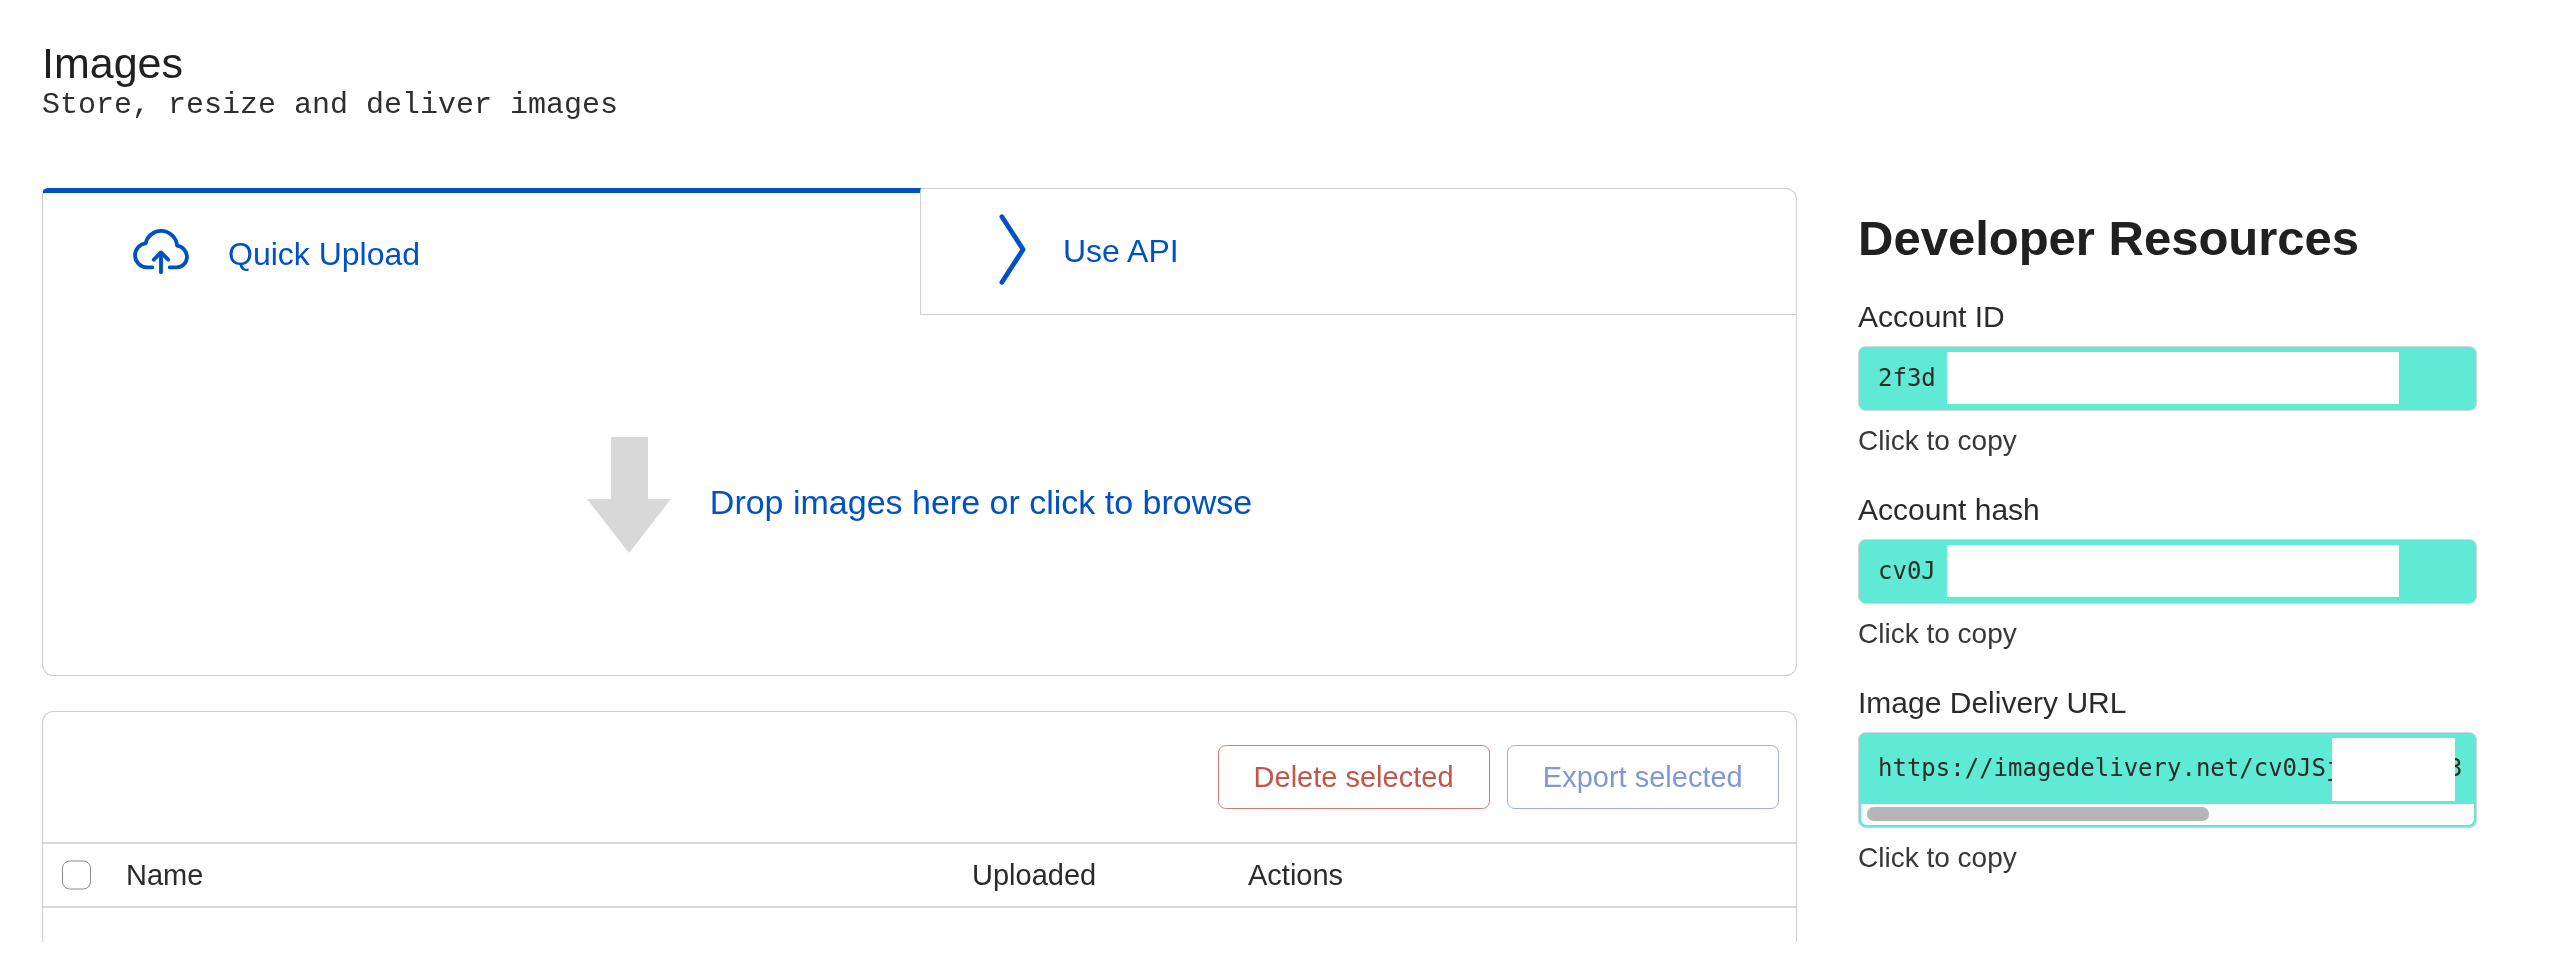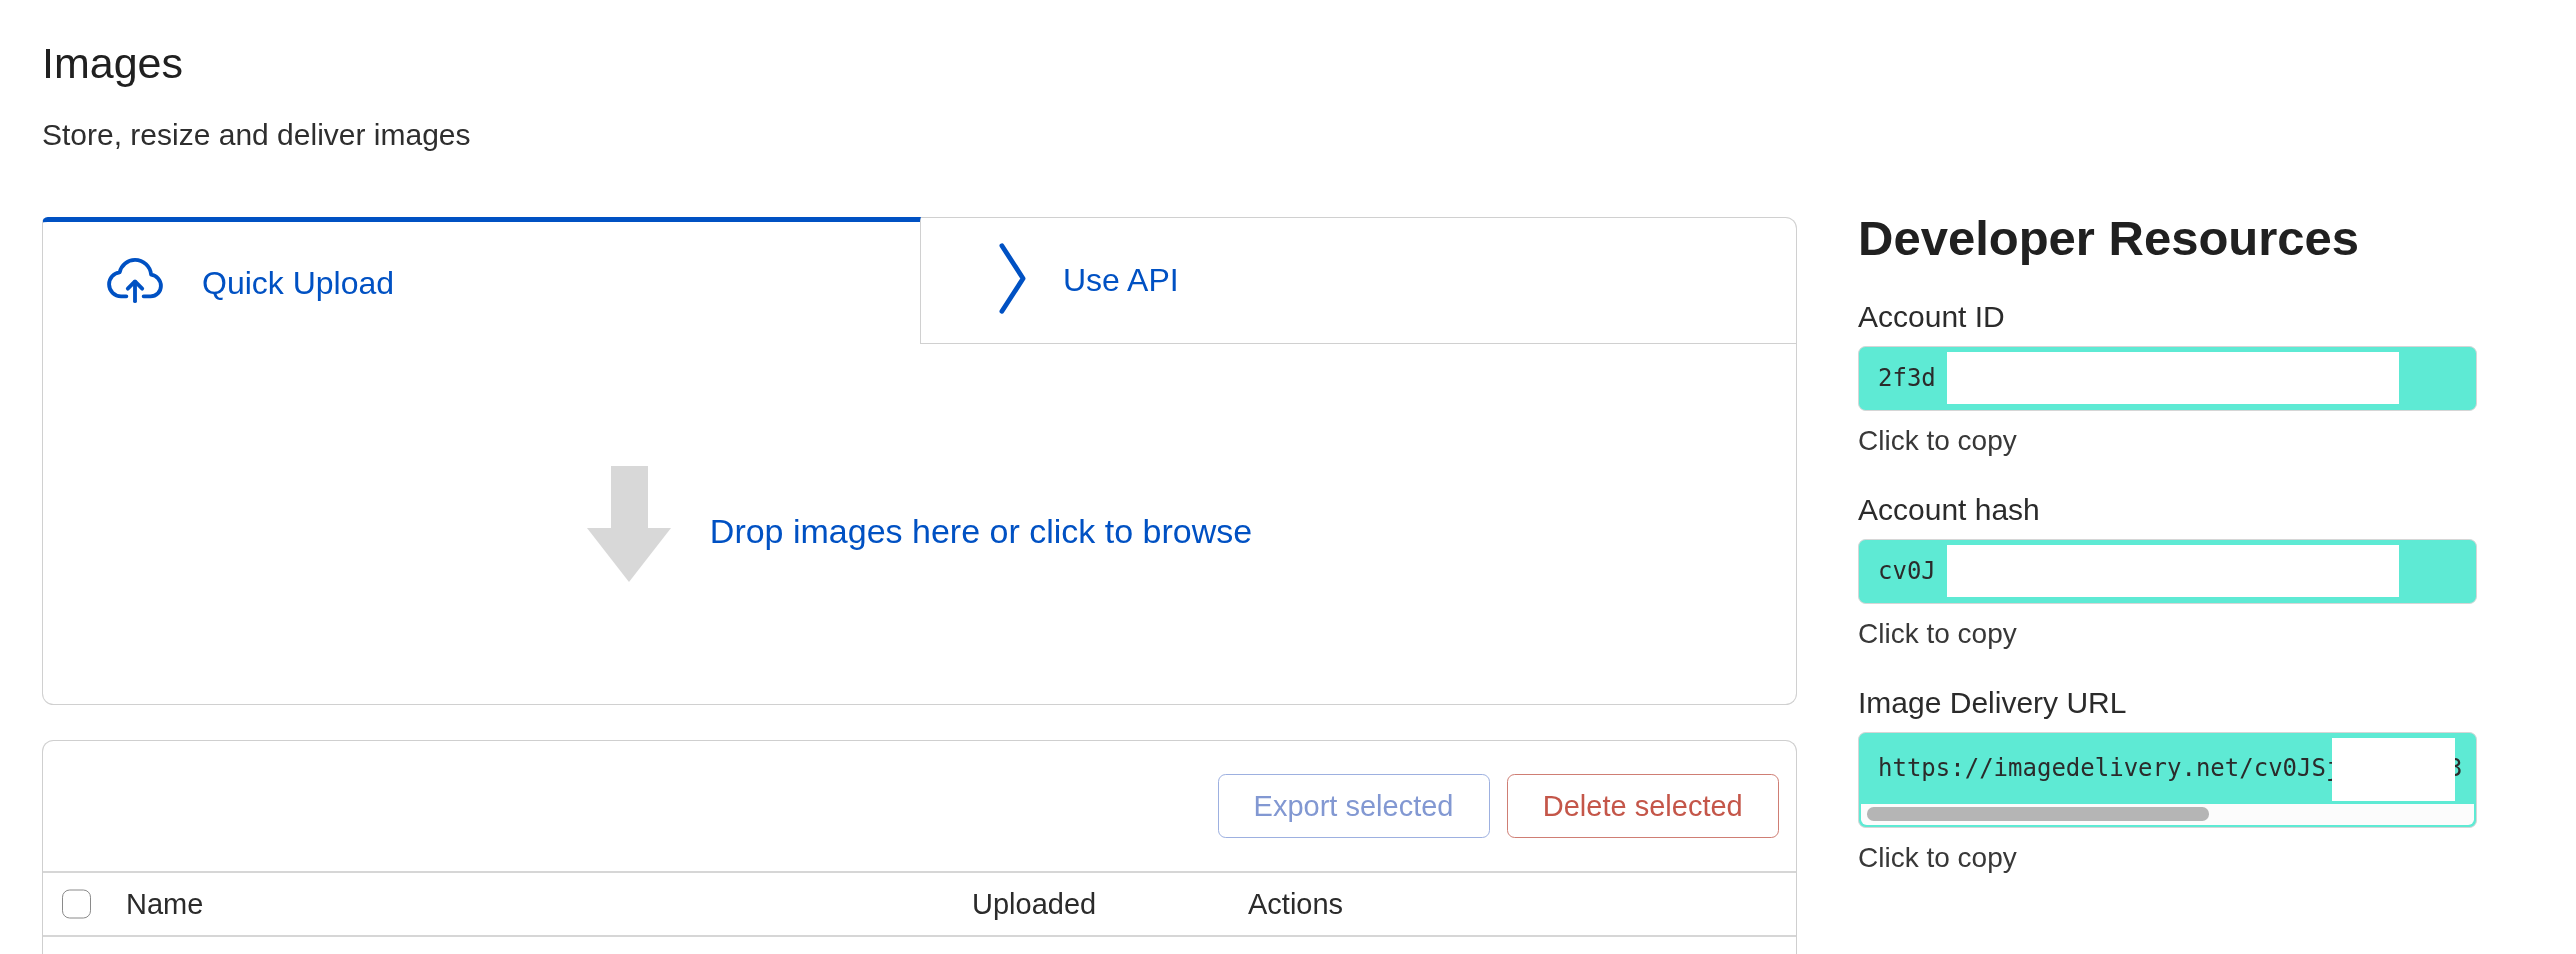--- a/index.html
+++ b/index.html
@@ -2,28 +2,28 @@
 <html><head>
 <meta charset="utf-8">
 <style>
   * { box-sizing: border-box; }
   body { margin: 0; background: #ffffff; font-family: "Liberation Sans", "DejaVu Sans", sans-serif; }
   .canvas { position: relative; width: 2576px; height: 954px; background: #fff; overflow: hidden; }
 
   
   .main-col { position: absolute; left: 42px; top: 0; width: 1755px; }
   .page-title { margin: 38px 0 0; font-size: 43px; line-height: 50px; font-weight: 400; color: #202020; }
-  .page-subtitle { margin-top: 29px; font-size: 30px; line-height: 35px; color: #2e2e2e; }
+  .page-subtitle { font-size: 30px; line-height: 35px; color: #2e2e2e; font-family: Liberation Mono, monospace; }
 
   
   .tabs-row { display: flex; margin-top: 65px; height: 127px; }
   .tab { display: flex; align-items: center; cursor: pointer; background: #fff; }
   .tab-active {
     width: 879px; border-top: 5.8px solid #0051c3; border-left: 1.9px solid #d0d0d0;
-    border-right: 1.9px solid #d0d0d0; border-radius: 5.8px 0 0 0; padding-left: 62px; gap: 37px;
+    border-right: 1.9px solid #d0d0d0; border-radius: 5.8px 0 0 0; padding-left: 88px; gap: 37px;
   }
   .tab-inactive {
     flex: 1; border-top: 1.9px solid #d0d0d0; border-right: 1.9px solid #d0d0d0;
     border-bottom: 1.9px solid #d0d0d0; border-radius: 0 11.5px 0 0; padding-left: 75px; gap: 34px;
   }
   .tab-label { font-size: 32px; color: #0051c3; }
 
   
   .panel {
     height: 361px; border: 1.9px solid #d0d0d0; border-top: none; border-radius: 0 0 11.5px 11.5px;
@@ -101,22 +101,22 @@
     <div class="panel">
       <div class="drop-arrow">
         <div class="shaft"></div>
         <div class="head"></div>
       </div>
       <div class="drop-text">Drop images here or click to browse</div>
     </div>
 
     <div class="table-card">
       <div class="toolbar">
+        <button class="btn btn-delete">Delete selected</button>
         <button class="btn btn-export">Export selected</button>
-        <button class="btn btn-delete">Delete selected</button>
       </div>
       <div class="divider"></div>
       <div class="thead">
         <div class="checkbox"></div>
         <div class="th th-name">Name</div>
         <div class="th th-uploaded">Uploaded</div>
         <div class="th th-actions">Actions</div>
       </div>
       <div class="divider"></div>
     </div>

